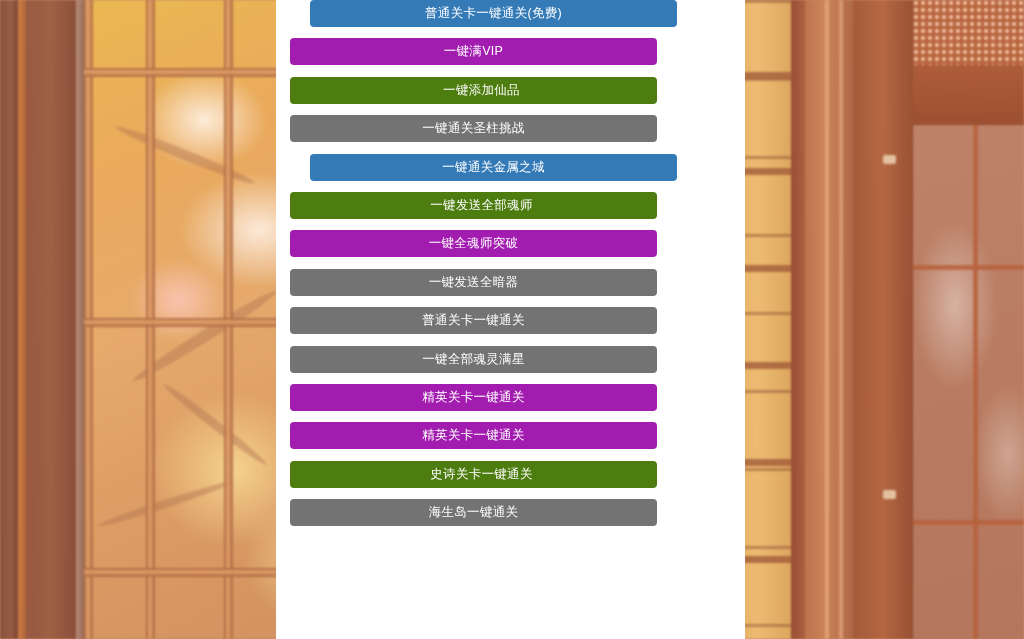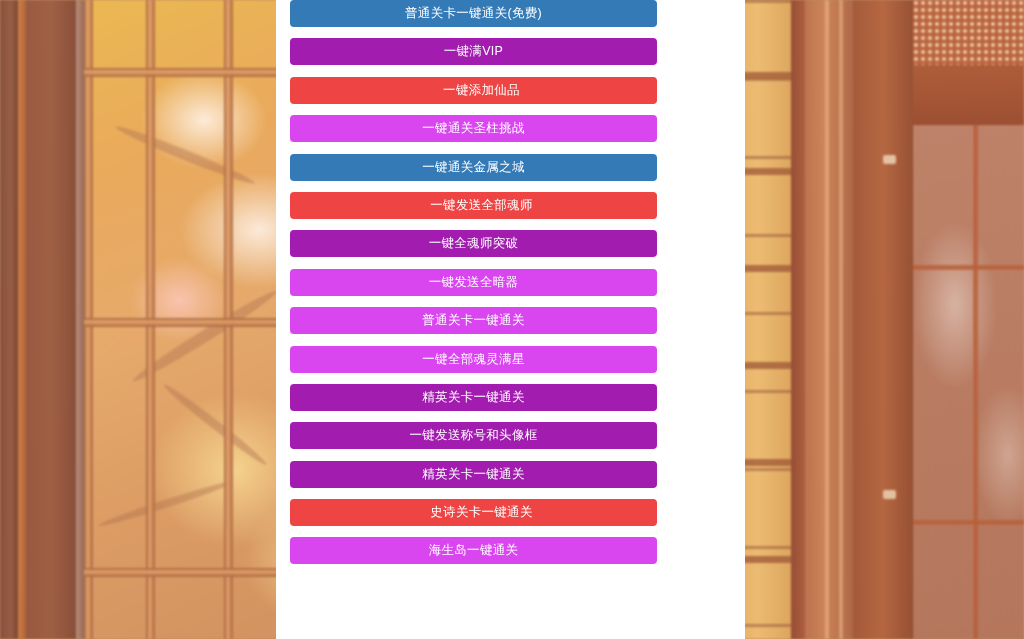--- a/index.html
+++ b/index.html
@@ -159,24 +159,24 @@
     font-weight: 400;
     text-align: center;
     letter-spacing: .3px;
     cursor: pointer;
     white-space: nowrap;
     overflow: hidden;
     padding: 0;
     -webkit-font-smoothing: antialiased;
   }
 
-  .btn.primary { background-color: #337ab7; }
+  .btn.primary { background-color: #337ab7; margin-left: 20px; }
   .btn.warning { background-color: #a21caf; }
-  .btn.danger  { background-color: #ef4444; padding-left: 16px; }
-  .btn.success { background-color: #d946ef; }
+  .btn.danger  { background-color: #4d7c0f; padding-left: 16px; }
+  .btn.success { background-color: #737373; }
 </style>
 </head>
 <body>
 
 <div id="screen">
 
   <div class="bg-photo">
 
     <div class="bg-left">
       <div class="foliage"></div>
@@ -236,20 +236,19 @@
         <button class="btn warning">一键满VIP</button>
         <button class="btn danger">一键添加仙品</button>
         <button class="btn success">一键通关圣柱挑战</button>
         <button class="btn primary">一键通关金属之城</button>
         <button class="btn danger">一键发送全部魂师</button>
         <button class="btn warning">一键全魂师突破</button>
         <button class="btn success">一键发送全暗器</button>
         <button class="btn success">普通关卡一键通关</button>
         <button class="btn success">一键全部魂灵满星</button>
         <button class="btn warning">精英关卡一键通关</button>
-        <button class="btn warning">一键发送称号和头像框</button>
         <button class="btn warning">精英关卡一键通关</button>
         <button class="btn danger">史诗关卡一键通关</button>
         <button class="btn success">海生岛一键通关</button>
       </div>
   </div>
 
 </div>
 
 </body></html>

